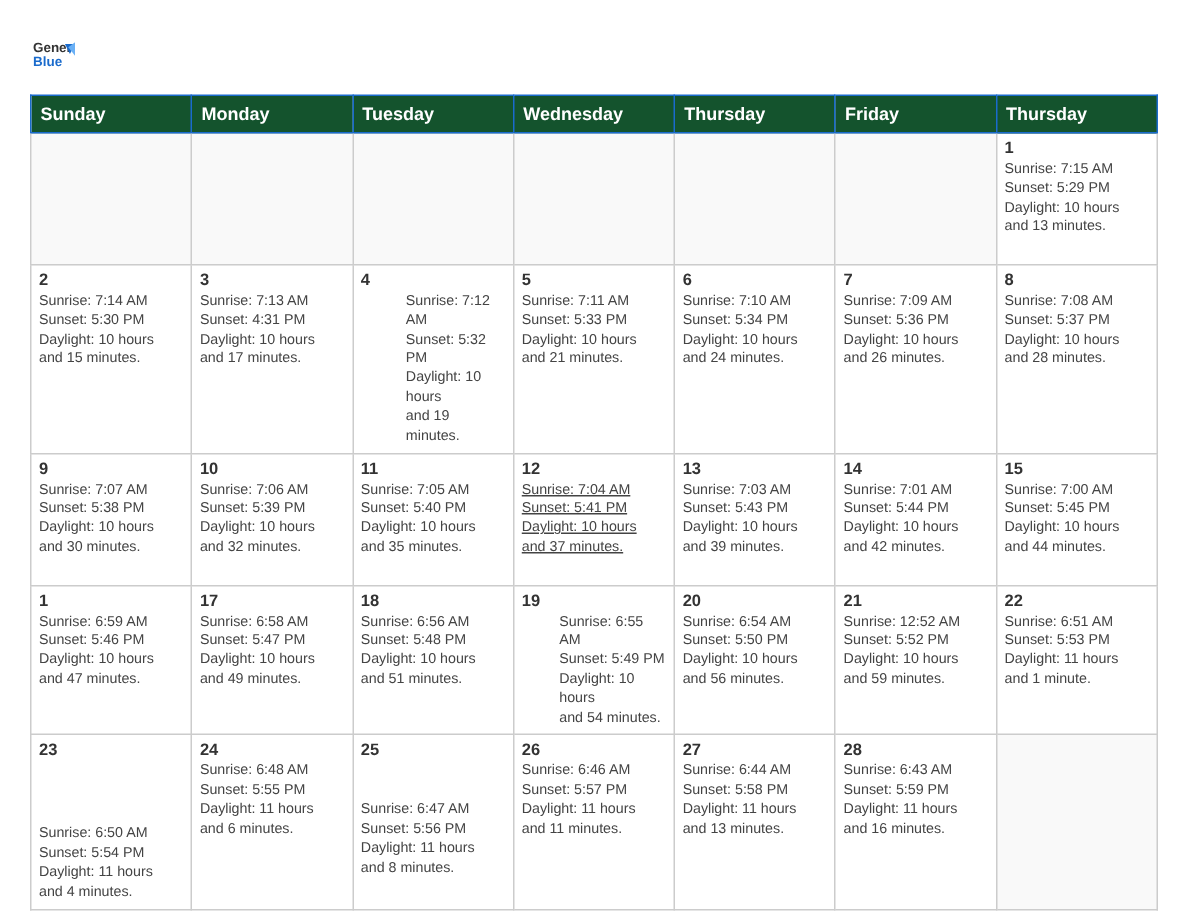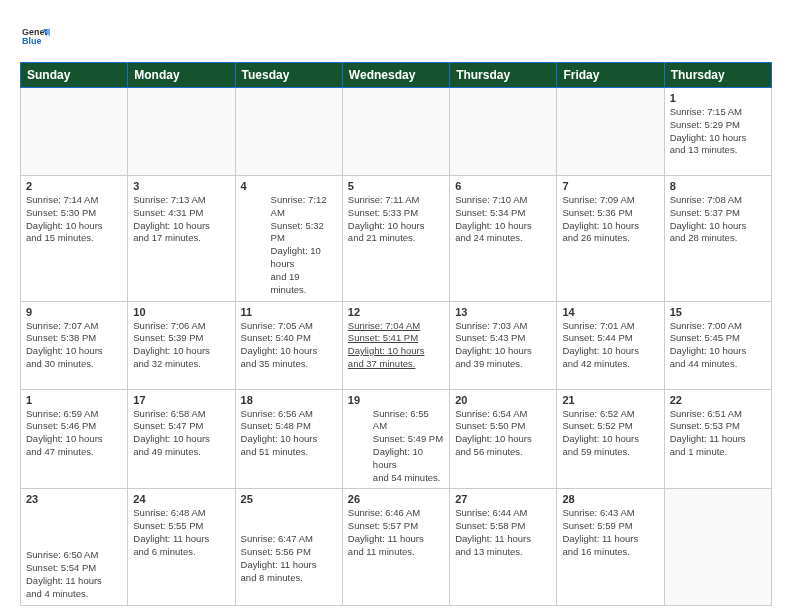--- a/index.html
+++ b/index.html
@@ -269,21 +269,21 @@
           </td>
           <td>
             <span class="day-num">20</span>
             <div class="day-info" style="white-space: pre-line;">Sunrise: 6:54 AM
 Sunset: 5:50 PM
 Daylight: 10 hours
 and 56 minutes.</div>
           </td>
           <td>
             <span class="day-num">21</span>
-            <div class="day-info" style="white-space: pre-line;">Sunrise: 6:52 AM
+            <div class="day-info" style="white-space: pre-line;">Sunrise: 12:52 AM
 Sunset: 5:52 PM
 Daylight: 10 hours
 and 59 minutes.</div>
           </td>
           <td>
             <span class="day-num">22</span>
             <div class="day-info" style="white-space: pre-line;">Sunrise: 6:51 AM
 Sunset: 5:53 PM
 Daylight: 11 hours
 and 1 minute.</div>

